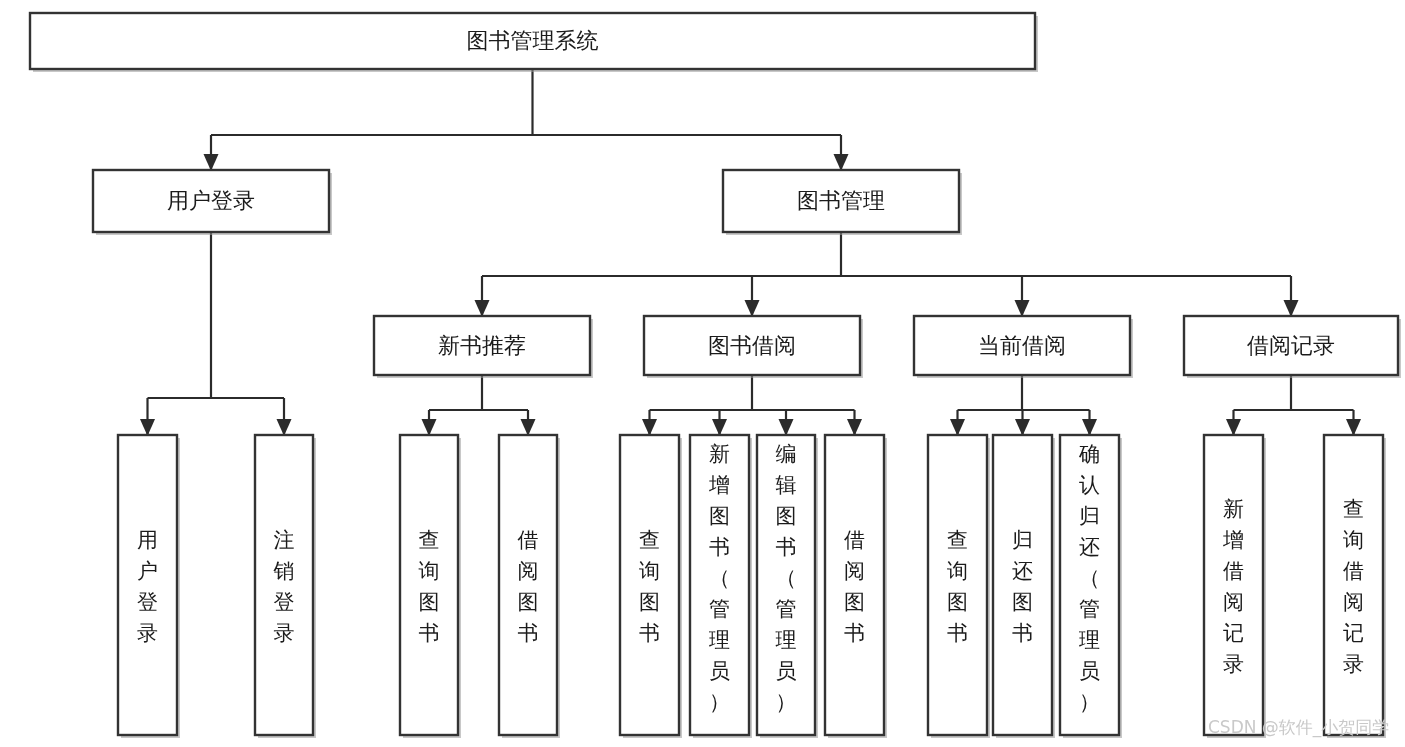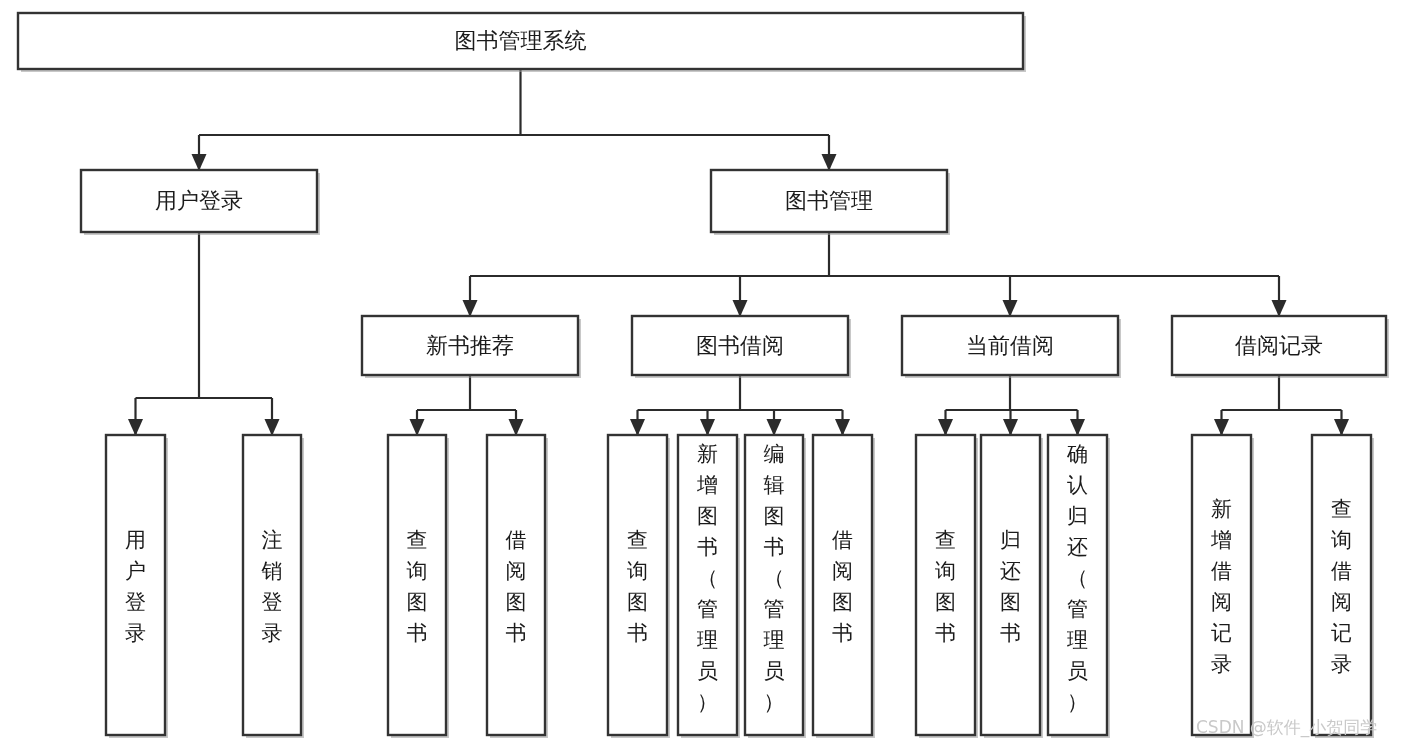--- a/index.html
+++ b/index.html
@@ -9,21 +9,21 @@
   }
   body {
     width: 1405px;
     height: 747px;
     overflow: hidden;
     font-family: "DejaVu Sans", "Liberation Sans", sans-serif;
     position: relative;
   }
   #diagram-root {
     position: absolute;
-    left: 0;
+    left: 12px;
     top: 0;
     width: 1187px;
     height: 747px;
   }
   svg.flow {
     display: block;
     width: 1405px;
     height: 747px;
   }
   .node-rect {

